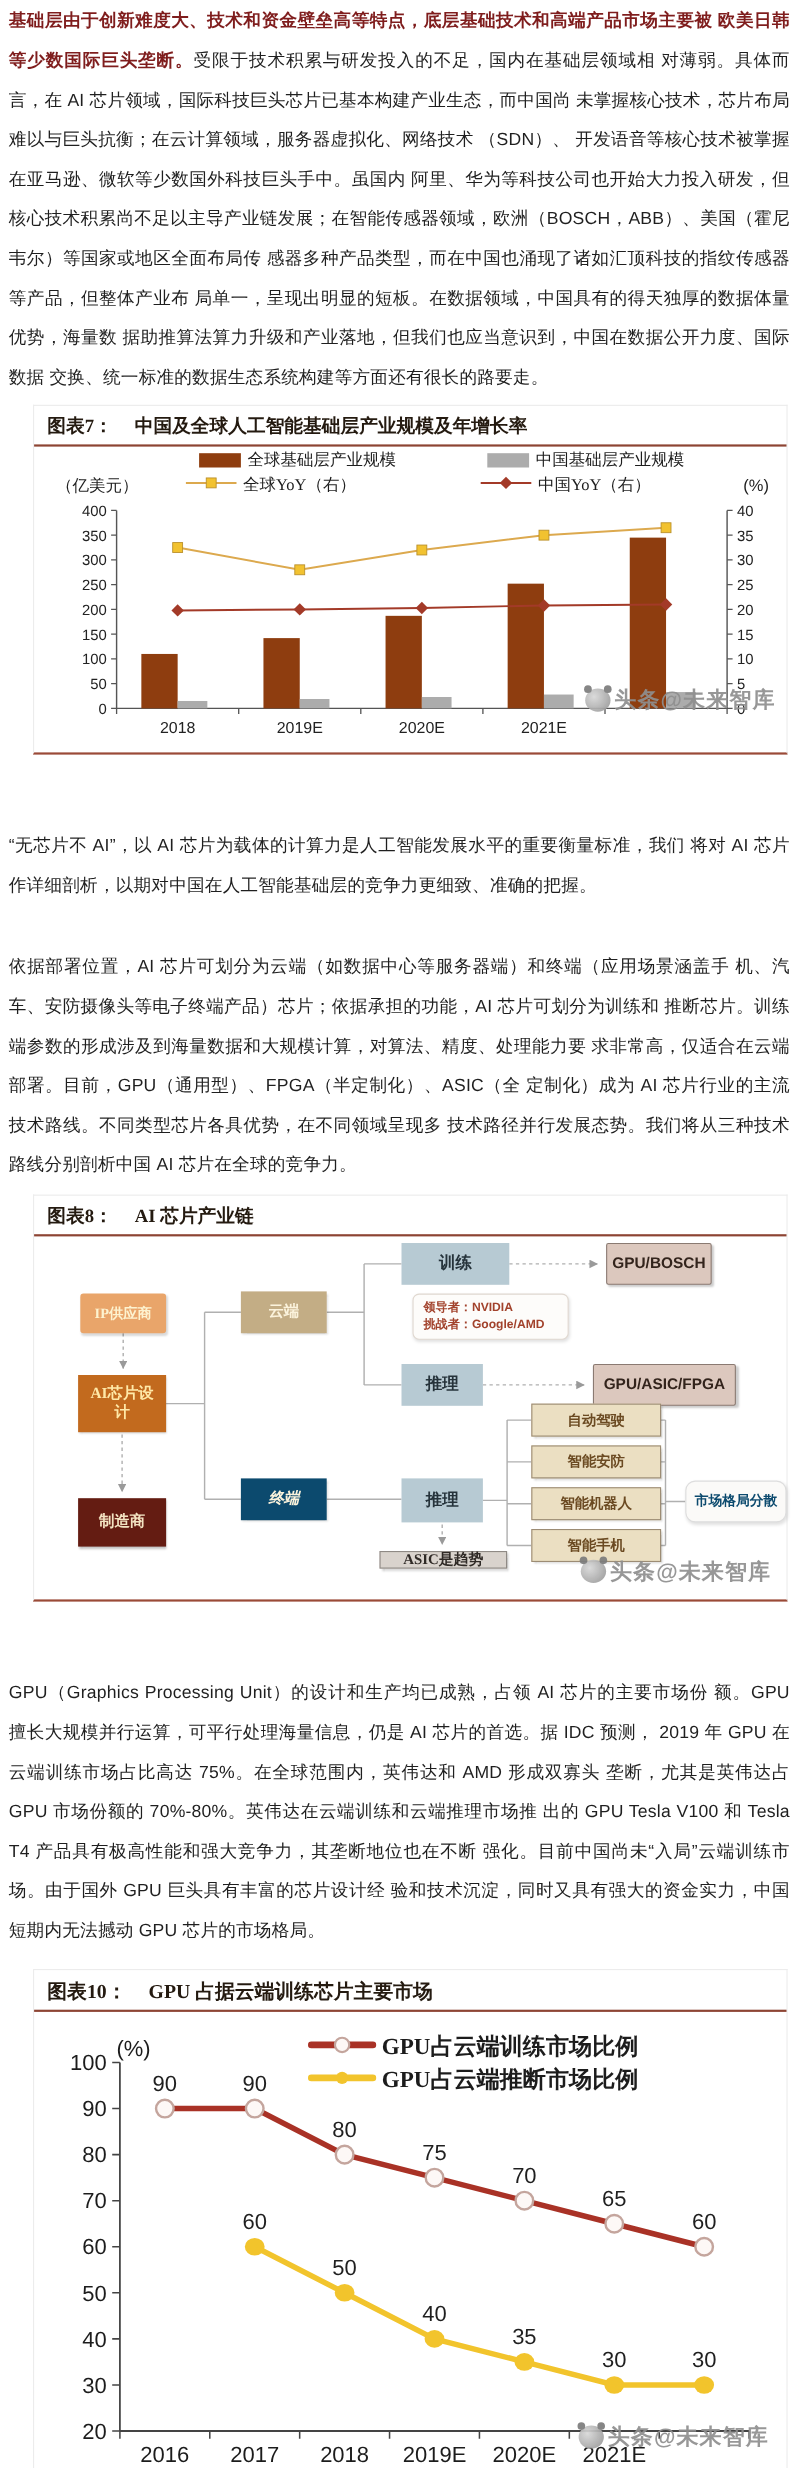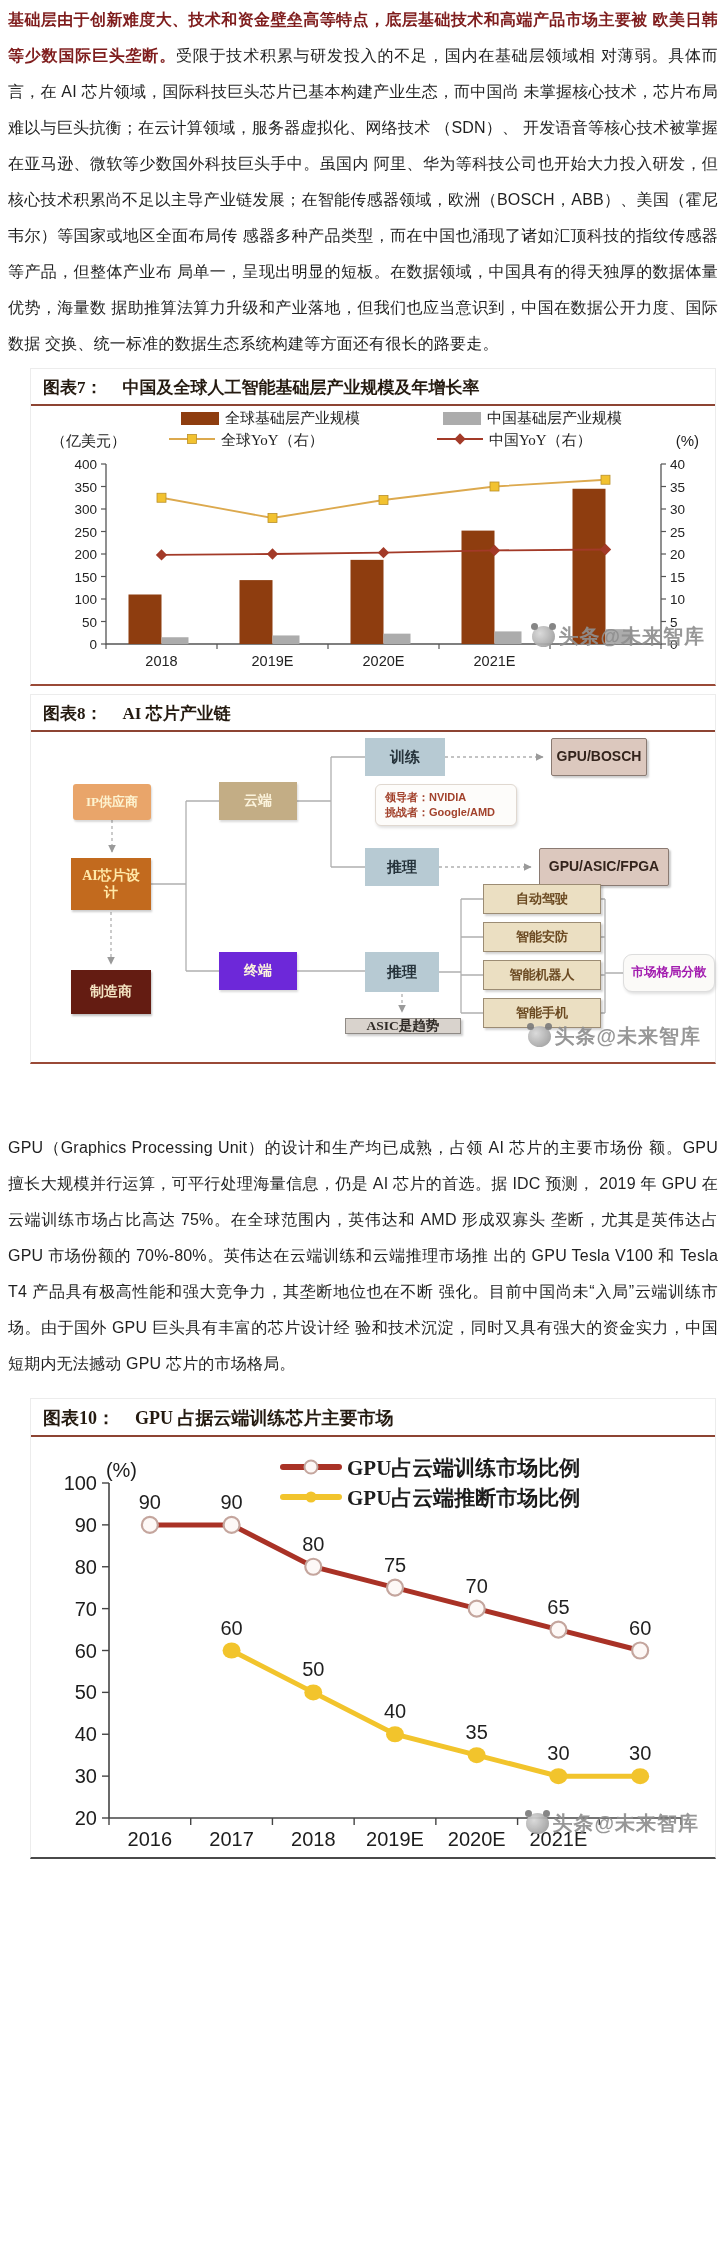--- a/index.html
+++ b/index.html
@@ -17,32 +17,32 @@
   .fig-label{margin-right:20px;}
   svg{display:block;font-family:"Liberation Sans",sans-serif;}
   
   .diagram{position:relative;width:686px;height:330px;}
   .diag-lines{position:absolute;left:0;top:0;}
   .dnode{position:absolute;display:flex;align-items:center;justify-content:center;text-align:center;font-family:"Liberation Serif",serif;font-weight:bold;box-sizing:border-box;line-height:1.25;}
   .n-ip{left:42px;top:20px;width:78px;height:36px;background:#e9a56a;color:#fdf3d0;font-size:13px;border-radius:3px;box-shadow:1px 2px 2px rgba(0,0,0,.15);margin-top:32px;}
   .n-design{left:40px;top:126px;width:80px;height:52px;background:#c26a1e;color:#ffe9a8;font-size:14px;padding:2px 8px;box-shadow:1px 2px 2px rgba(0,0,0,.2);}
   .n-manu{left:40px;top:238px;width:80px;height:44px;background:#641c12;color:#f3e3c2;font-size:14px;box-shadow:1px 2px 2px rgba(0,0,0,.25);}
   .n-cloud{left:188px;top:50px;width:78px;height:38px;background:#c3ad85;color:#fbf3dc;font-size:14px;box-shadow:1px 2px 2px rgba(0,0,0,.15);}
-  .n-terminal{left:188px;top:220px;width:78px;height:38px;background:#6d28d9;color:#fbf3dc;font-size:14px;box-shadow:1px 2px 2px rgba(0,0,0,.15);}
+  .n-terminal{left:188px;top:220px;width:78px;height:38px;background:#0c4a6e;color:#fbf3dc;font-size:14px;box-shadow:1px 2px 2px rgba(0,0,0,.15);font-style:italic;}
   .n-blue{background:#b7cad3;color:#26333b;font-size:15px;}
-  .n-train{left:334px;top:6px;width:80px;height:38px;text-align:center;}
+  .n-train{left:334px;top:6px;width:98px;height:38px;text-align:center;}
   .n-infer-c{left:334px;top:116px;width:74px;height:38px;}
   .n-infer-t{left:334px;top:220px;width:74px;height:40px;}
   .n-chip{background:#dcc8be;border:1px solid #8a7a72;color:#33241c;font-family:"Liberation Sans",sans-serif;font-size:14px;font-weight:bold;box-shadow:2px 2px 2px rgba(0,0,0,.2);border-radius:2px;}
   .n-gpu1{left:520px;top:6px;width:96px;height:38px;}
   .n-gpu2{left:508px;top:116px;width:130px;height:38px;}
   .n-note{left:344px;top:52px;width:142px;height:42px;background:#fdfcfa;border:1px solid #e0d8d0;border-radius:6px;box-shadow:1px 2px 3px rgba(0,0,0,.12);flex-direction:column;align-items:flex-start;justify-content:center;padding:19px 9px;color:#a2422c;font-size:11px;font-family:"Liberation Sans",sans-serif;line-height:15px;}
   .n-app{left:452px;width:118px;height:30px;background:#ebdfc2;border:1px solid #9c8c74;color:#6b4a22;font-size:13px;box-shadow:2px 2px 2px rgba(0,0,0,.18);}
   .a1{top:152px}.a2{top:190px}.a3{top:228px}.a4{top:266px}
-  .n-market{left:592px;top:222px;width:92px;height:38px;background:#fbfaf8;border:1px solid #ddd;border-radius:9px;box-shadow:1px 2px 3px rgba(0,0,0,.12);color:#a21caf;font-size:12.5px;}
+  .n-market{left:592px;top:222px;width:92px;height:38px;background:#fbfaf8;border:1px solid #ddd;border-radius:9px;box-shadow:1px 2px 3px rgba(0,0,0,.12);color:#0c4a6e;font-size:12.5px;}
   .n-asic{left:314px;top:286px;width:116px;height:16px;background:#d9d3cd;border:1px solid #8f8a85;color:#2f2a26;font-size:13.5px;box-shadow:2px 2px 2px rgba(0,0,0,.2);}
   
   .wm{position:absolute;display:flex;align-items:center;color:#8f8f8f;font-weight:bold;font-size:20px;letter-spacing:1px;opacity:.92;white-space:nowrap;}
   .wm-logo{width:23px;height:21px;margin-right:3px;background:radial-gradient(circle at 35% 35%,#d8d8d8,#8f8f8f);border-radius:50%;position:relative;flex:0 0 auto;}
   .wm-logo::before,.wm-logo::after{content:"";position:absolute;width:7px;height:7px;border-radius:50%;background:#7c7c7c;top:-3px;}
   .wm-logo::before{left:-1px}.wm-logo::after{right:-1px}
   .wm7{right:10px;bottom:34px;}
   .wm8{right:14px;bottom:12px;}
   .wm10{right:16px;bottom:20px;}
 </style>
@@ -139,21 +139,23 @@
         <text x="458" y="39" font-size="15" fill="#1d1d1d" font-family="&quot;Liberation Serif&quot;,serif">中国YoY（右）</text>
         <text x="20" y="40" font-size="15" fill="#1d1d1d" font-family="&quot;Liberation Serif&quot;,serif">（亿美元）</text>
         <text x="668" y="40" text-anchor="end" font-size="15" fill="#1d1d1d">(%)</text>
       </svg>
     <div class="wm wm7">
         <span class="wm-logo"></span>
         <span>头条@未来智库</span>
       </div>
   </figure>
 
-
+  <p class="para gap-lg">“无芯片不 AI”，以 AI 芯片为载体的计算力是人工智能发展水平的重要衡量标准，我们 将对 AI 芯片作详细剖析，以期对中国在人工智能基础层的竞争力更细致、准确的把握。</p>
+
+  <p class="para gap-md">依据部署位置，AI 芯片可划分为云端（如数据中心等服务器端）和终端（应用场景涵盖手 机、汽车、安防摄像头等电子终端产品）芯片；依据承担的功能，AI 芯片可划分为训练和 推断芯片。训练端参数的形成涉及到海量数据和大规模计算，对算法、精度、处理能力要 求非常高，仅适合在云端部署。目前，GPU（通用型）、FPGA（半定制化）、ASIC（全 定制化）成为 AI 芯片行业的主流技术路线。不同类型芯片各具优势，在不同领域呈现多 技术路径并行发展态势。我们将从三种技术路线分别剖析中国 AI 芯片在全球的竞争力。</p>
 
   <figure class="fig fig8">
     <figcaption class="fig-head">
       <span class="fig-label">图表8：</span><span class="fig-title">AI 芯片产业链</span>
     </figcaption>
     <div class="diagram">
       <svg class="diag-lines" width="686" height="330" viewBox="0 0 686 330">
         <defs>
           <marker id="arr" markerWidth="8" markerHeight="8" refX="5.5" refY="3" orient="auto">
               <path d="M0,0L6,3L0,6z" fill="#9a9a9a"></path>

